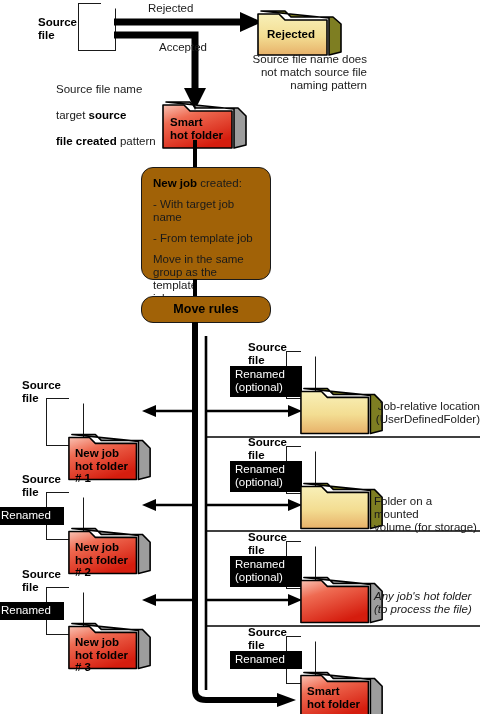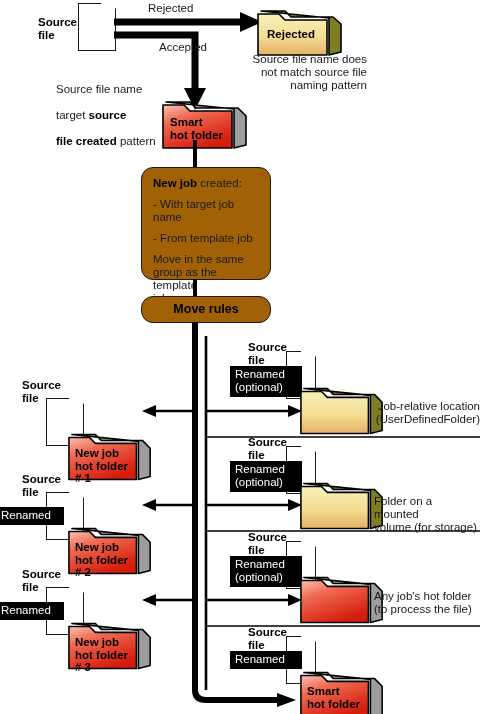--- a/index.html
+++ b/index.html
@@ -208,21 +208,21 @@
 </div>
 <div class="chip" style="left:230px;top:556px;width:72px;">Renamed
 (optional)</div>
 
 <div class="folder" style="left:298px;top:574px;width:76px;height:42px;">
   <svg class="svgwrap" width="90" height="56" viewBox="0 0 92 56">
     <path d="M6,3 L30,3 L36,9 L78,9 L86,17 L86,46 L74,49 L74,10 Z" fill="#9d9d9d" stroke="#000" stroke-width="1.6" stroke-linejoin="round"></path>
     <path d="M3,6 L24,6 L30,12 L72,12 L72,49 L3,49 Z" fill="url(#gr1)" stroke="#000" stroke-width="1.6" stroke-linejoin="round"></path>
   </svg>
 </div>
-<div class="abs txt" style="left:374px;top:590px;width:106px;">Any job's hot folder
+<div class="abs txt" style="left:374px;top:590px;width:106px;font-style:italic;">Any job's hot folder
 (to process the file)</div>
 
 <div class="abs lbl-bold" style="left:248px;top:626px;">Source
 file</div>
 <div class="doc" style="left:286px;top:636px;width:30px;height:48px;">
   <div class="folddiag"></div>
 </div>
 <div class="chip" style="left:230px;top:651px;width:72px;">Renamed</div>
 
 <div class="folder" style="left:298px;top:669px;width:76px;height:42px;">

